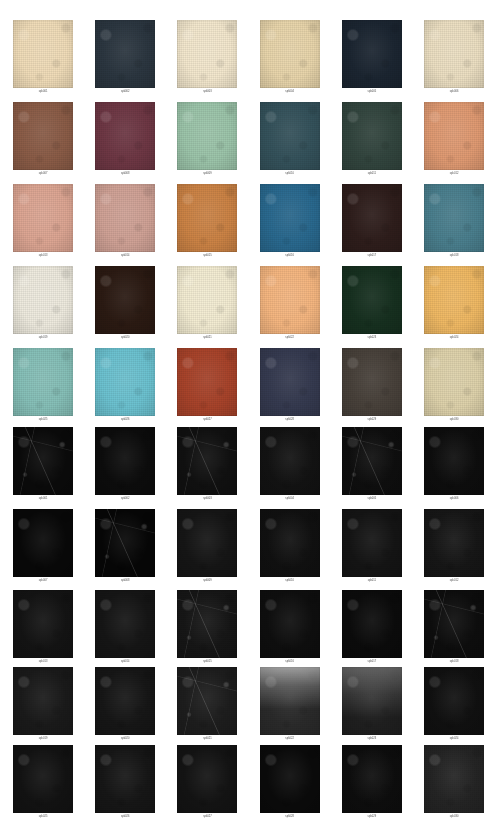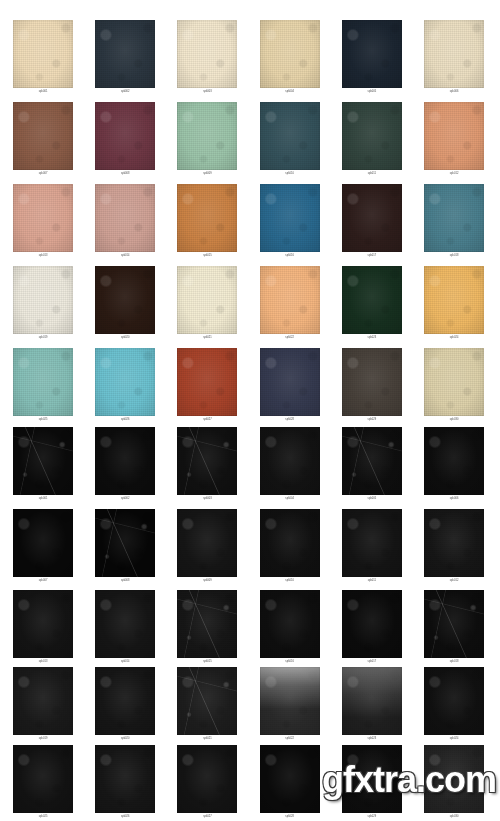--- a/index.html
+++ b/index.html
@@ -720,14 +720,13 @@
           <div class="base" style="background: rgb(36, 36, 36);"></div>
           <div class="weave"></div>
           <div class="grain"></div>
           <div class="vignette"></div>
           <div class="edge"></div>
         </div>
         <span class="label" style="color: rgb(74, 74, 74);">spk030</span>
       </div>
     </div>
 
-  <div id="watermark">gfxtra.com</div>
 </div>
 
 </body></html>

